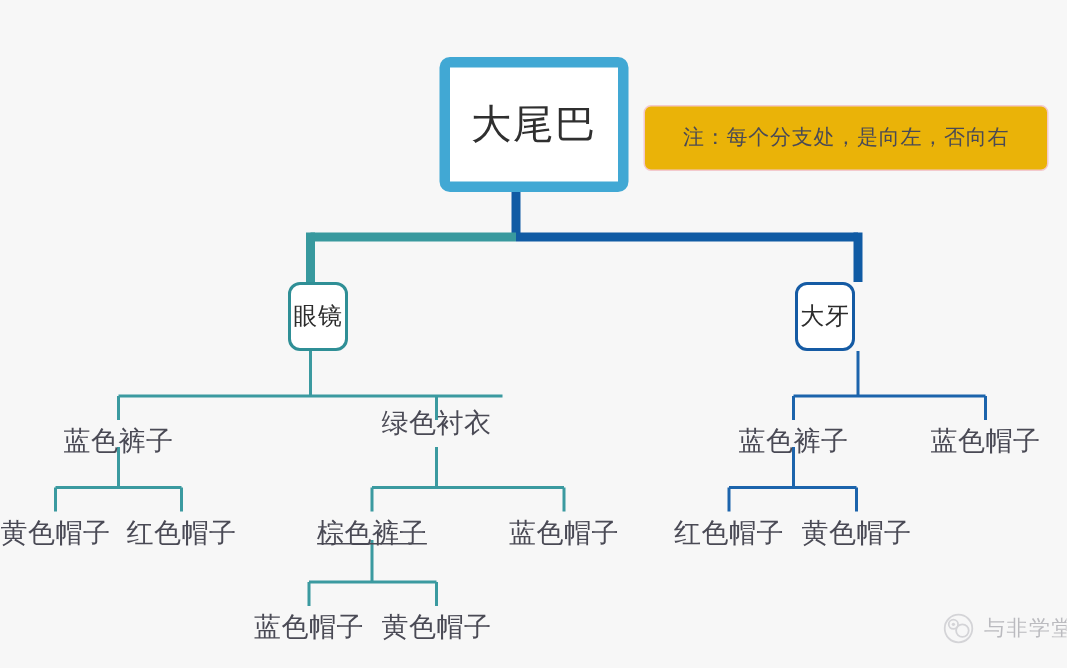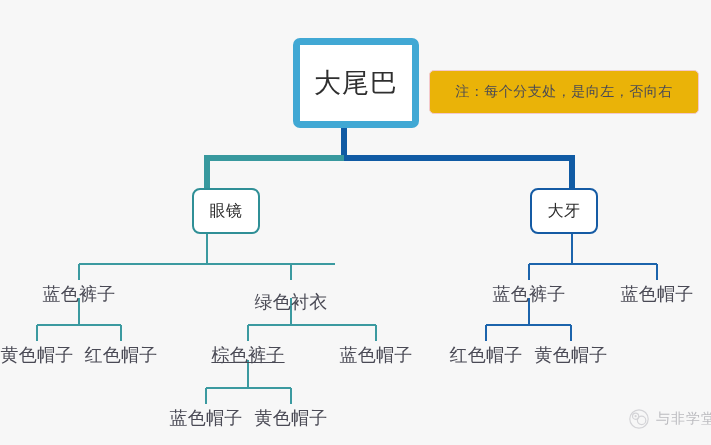--- a/index.html
+++ b/index.html
@@ -38,21 +38,21 @@
     top: 38px;
     width: 126px;
     height: 90px;
     border: 7px solid #41a8d4;
     border-radius: 7px;
     font-size: 27px;
     letter-spacing: 1px;
     color: #2f2f2f;
   }
   .node-l2 {
-    width: 68px;
+    width: 40px;
     height: 46px;
     border-radius: 8px;
     font-size: 16px;
     letter-spacing: 0.5px;
   }
   .node-glasses {
     left: 180px;
     top: 188px;
     border: 2px solid #2f8f96;
     color: #2c2c2c;
@@ -166,21 +166,21 @@
 
 <div class="node node-l2 node-glasses">
   <span>眼镜</span>
 </div>
 
 <div class="node node-l2 node-teeth">
   <span>大牙</span>
 </div>
 
 <div class="leaf" style="left:79px; top:282px;">蓝色裤子</div>
-<div class="leaf" style="left:291px; top:290px;text-align:center;">绿色衬衣</div>
+<div class="leaf" style="left:291px; top:270px;text-align:center;">绿色衬衣</div>
 <div class="leaf" style="left:529px; top:282px;">蓝色裤子</div>
 <div class="leaf" style="left:657px; top:282px;">蓝色帽子</div>
 
 <div class="leaf" style="left:37px; top:343px;">黄色帽子</div>
 <div class="leaf" style="left:121px; top:343px;">红色帽子</div>
 <div class="leaf" style="left:248px; top:343px;text-decoration:underline;">棕色裤子</div>
 <div class="leaf" style="left:376px; top:343px;">蓝色帽子</div>
 <div class="leaf" style="left:486px; top:343px;">红色帽子</div>
 <div class="leaf" style="left:571px; top:343px;">黄色帽子</div>
 

